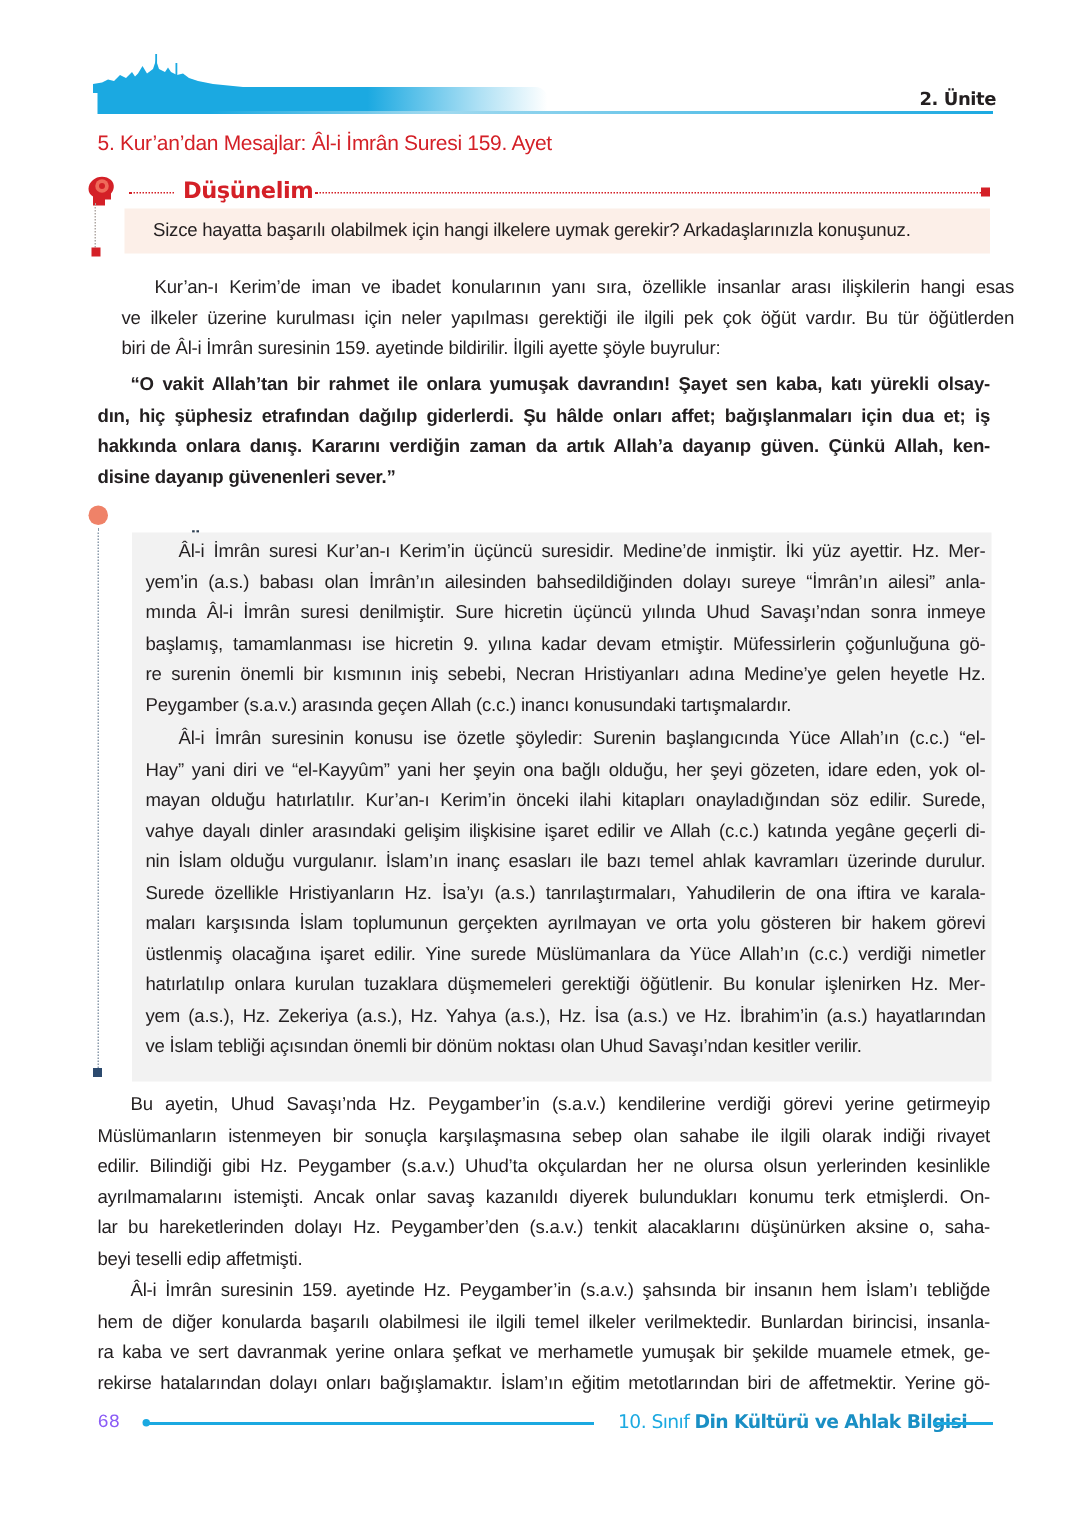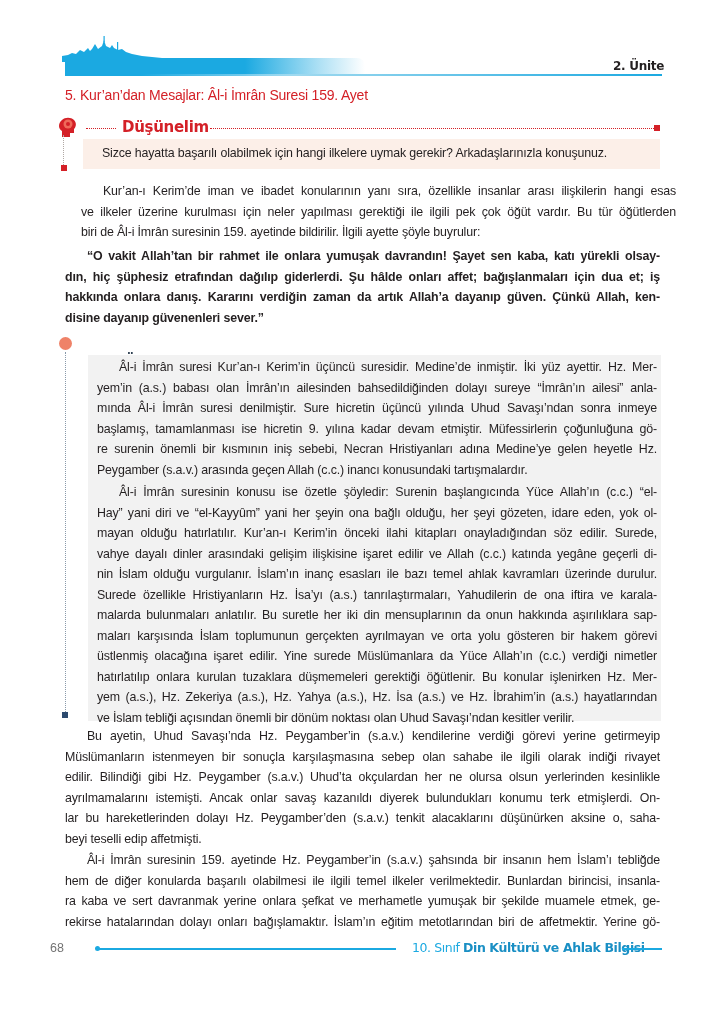--- a/index.html
+++ b/index.html
@@ -53,21 +53,21 @@
   .learn-box { position: absolute; left: 88px; top: 355px; width: 573px; height: 366px; background: #f2f2f2; }
   .learn-vline { position: absolute; left: 65px; top: 352px; height: 360px; border-left: 1.5px dotted #8a9aaa; }
   .learn-vend { position: absolute; left: 62px; top: 712px; width: 6px; height: 6px; background: #2c4a6e; }
   .learn-para { position: absolute; left: 97px; width: 560px; font-size: 12.4px; line-height: 20.5px;
                 letter-spacing: -0.15px; color: #231f20; }
   .learn-para .ln { display: block; text-align: justify; text-align-last: justify; white-space: nowrap; }
   .learn-para .ln.last { text-align-last: left; }
   .learn-para .ln.ind { text-indent: 22px; }
 
   
-  .foot-num { position: absolute; left: 50px; top: 941px; font-size: 12.5px; color: #737373; }
+  .foot-num { position: absolute; left: 65px; top: 941px; font-size: 12.5px; color: #8b5cf6; font-family: Liberation Mono, monospace; }
   .foot-line1 { position: absolute; left: 98px; top: 948px; width: 298px; height: 1.5px; background: #1ba9e1; }
   .foot-dot { position: absolute; left: 95px; top: 946px; width: 5px; height: 5px; border-radius: 50%; background: #1ba9e1; }
   .foot-book { position: absolute; left: 412px; top: 940px; font-size: 12.5px; color: #1ba9e1;
                font-family: "DejaVu Sans", sans-serif; letter-spacing: -0.4px; white-space: nowrap; }
   .foot-book b { color: #1a8fc4; }
   .foot-line2 { position: absolute; left: 622px; top: 948px; width: 40px; height: 1.5px; background: #1ba9e1; }
 </style>
 </head>
 <body>
 
@@ -132,21 +132,20 @@
   <span class="ln last">Peygamber (s.a.v.) arasında geçen Allah (c.c.) inancı konusundaki tartışmalardır.</span>
 </div>
 
 <div class="learn-para" style="top:482px;">
   <span class="ln ind">Âl-i İmrân suresinin konusu ise özetle şöyledir: Surenin başlangıcında Yüce Allah’ın (c.c.) “el-</span>
   <span class="ln">Hay” yani diri ve “el-Kayyûm” yani her şeyin ona bağlı olduğu, her şeyi gözeten, idare eden, yok ol-</span>
   <span class="ln">mayan olduğu hatırlatılır. Kur’an-ı Kerim’in önceki ilahi kitapları onayladığından söz edilir. Surede,</span>
   <span class="ln">vahye dayalı dinler arasındaki gelişim ilişkisine işaret edilir ve Allah (c.c.) katında yegâne geçerli di-</span>
   <span class="ln">nin İslam olduğu vurgulanır. İslam’ın inanç esasları ile bazı temel ahlak kavramları üzerinde durulur.</span>
   <span class="ln">Surede özellikle Hristiyanların Hz. İsa’yı (a.s.) tanrılaştırmaları, Yahudilerin de ona iftira ve karala-</span>
-  <span class="ln">malarda bulunmaları anlatılır. Bu suretle her iki din mensuplarının da onun hakkında aşırılıklara sap-</span>
   <span class="ln">maları karşısında İslam toplumunun gerçekten ayrılmayan ve orta yolu gösteren bir hakem görevi</span>
   <span class="ln">üstlenmiş olacağına işaret edilir. Yine surede Müslümanlara da Yüce Allah’ın (c.c.) verdiği nimetler</span>
   <span class="ln">hatırlatılıp onlara kurulan tuzaklara düşmemeleri gerektiği öğütlenir. Bu konular işlenirken Hz. Mer-</span>
   <span class="ln">yem (a.s.), Hz. Zekeriya (a.s.), Hz. Yahya (a.s.), Hz. İsa (a.s.) ve Hz. İbrahim’in (a.s.) hayatlarından</span>
   <span class="ln last">ve İslam tebliği açısından önemli bir dönüm noktası olan Uhud Savaşı’ndan kesitler verilir.</span>
 </div>
 
 <div class="para" style="top:726px;">
   <span class="ln ind">Bu ayetin, Uhud Savaşı’nda Hz. Peygamber’in (s.a.v.) kendilerine verdiği görevi yerine getirmeyip</span>
   <span class="ln">Müslümanların istenmeyen bir sonuçla karşılaşmasına sebep olan sahabe ile ilgili olarak indiği rivayet</span>

